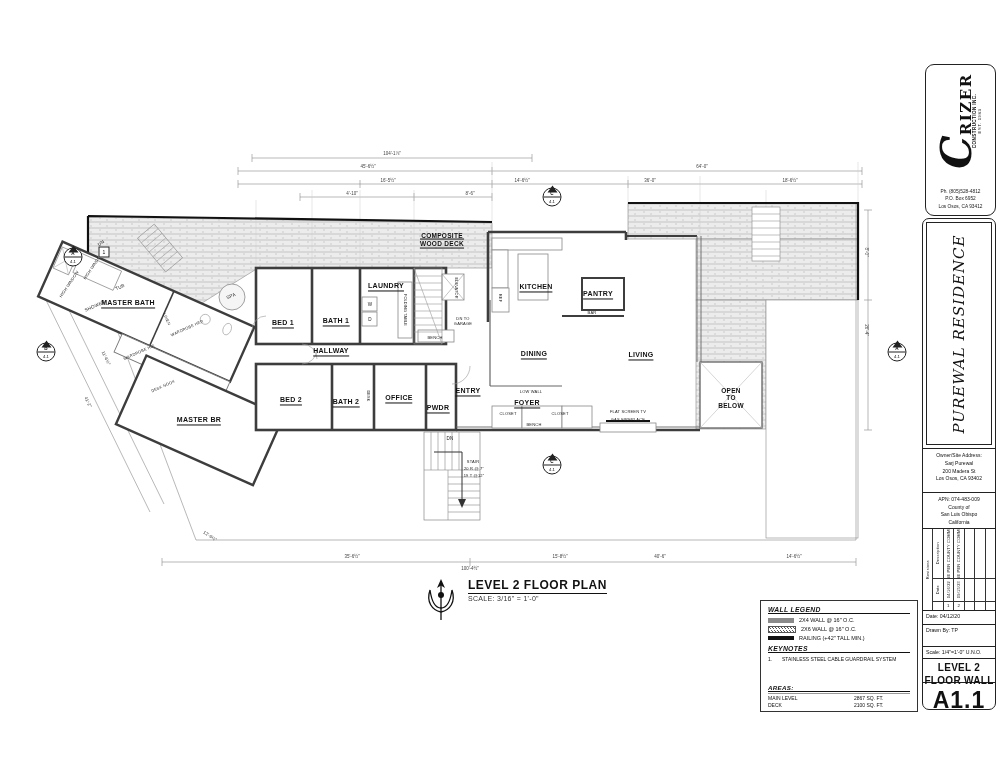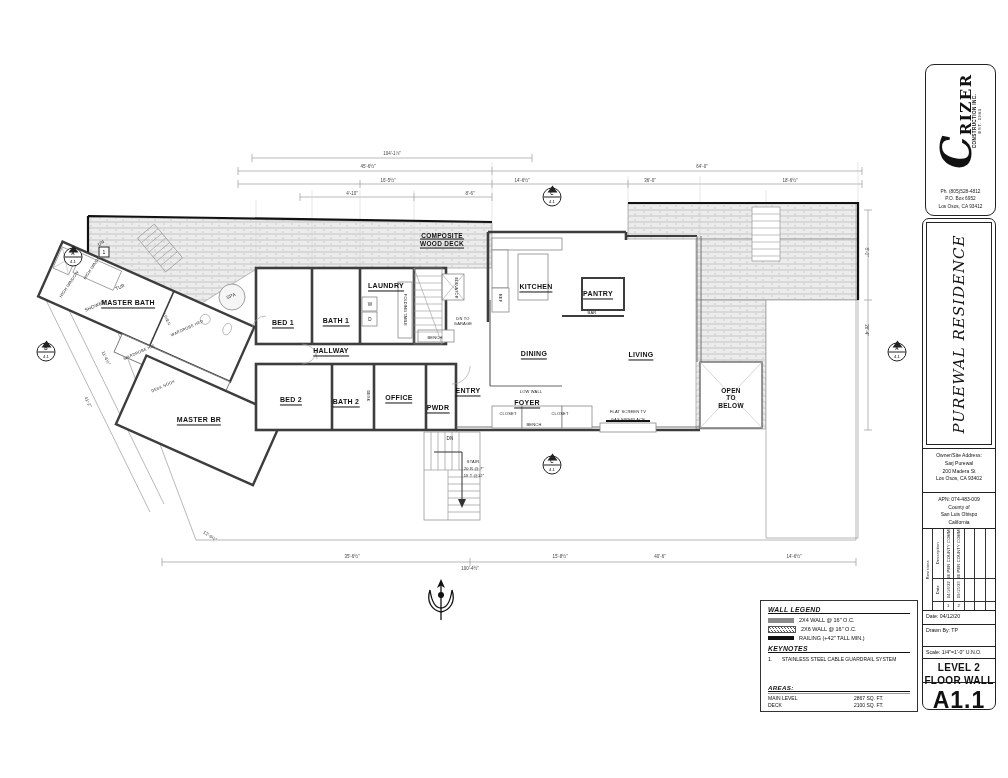--- a/index.html
+++ b/index.html
@@ -305,20 +305,24 @@
     </div>
   <div class="kn" style="left:104px;top:252px">1</div>
 
   <div class="plan-title">
     <svg width="34" height="44" viewBox="0 0 34 44">
       <polygon points="17,1 21,10 17,7.5 13,10" fill="#111"></polygon>
       <path d="M17,7 V42" stroke="#111" stroke-width="1.3"></path>
       <path d="M6,12 C2,24 8,32 17,34 C26,32 32,24 28,12 C26,26 22,30 17,30 C12,30 8,26 6,12 Z" fill="none" stroke="#111" stroke-width="1.3"></path>
       <circle cx="17" cy="17" r="3" fill="#111"></circle>
     </svg>
+    <div class="pt-text">
+      <div class="pt-main">LEVEL 2 FLOOR PLAN</div>
+      <div class="pt-scale">SCALE: 3/16" = 1'-0"</div>
+    </div>
   </div>
 
   <div class="legend">
     <div class="lg-h">WALL LEGEND</div>
     <div class="lg-row">
       <span class="lg-sw sw-gray"></span>
       <span>2X4 WALL @ 16" O.C.</span>
       </div>
     <div class="lg-row">
       <span class="lg-sw sw-hatch"></span>

